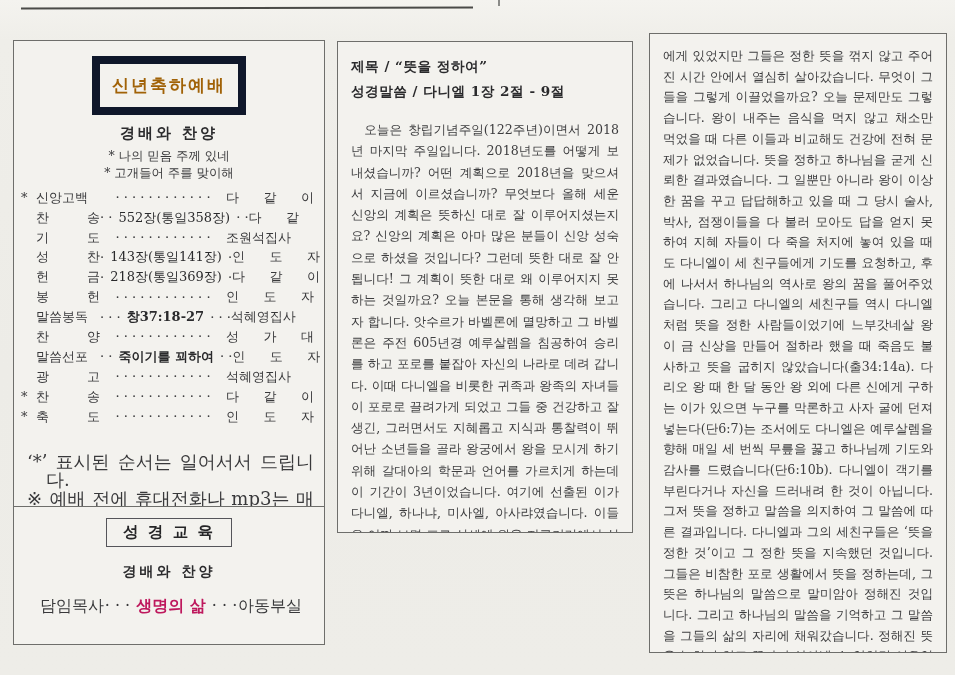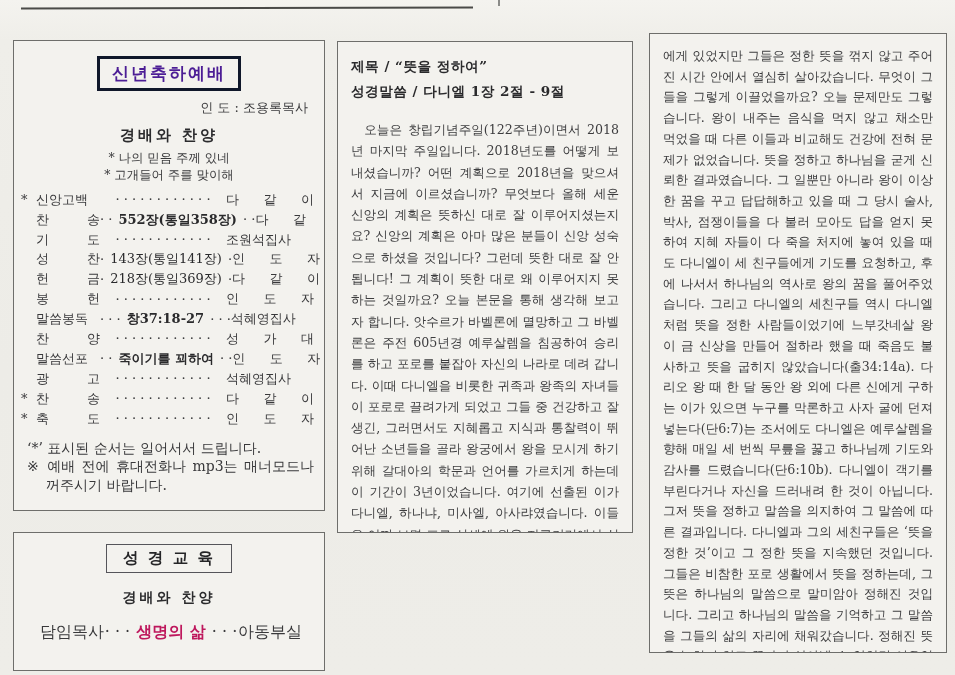--- a/index.html
+++ b/index.html
@@ -8,38 +8,38 @@
     background:#ecebe6;
     font-family:"DejaVu Serif","DejaVu Sans","Liberation Serif",serif;
     color:#39393b;
   }
   .paper{position:absolute;inset:0;background:linear-gradient(180deg,#f4f3ef 0%,#efeee9 6%,#edece7 55%,#eeede8 100%)}
   .scanline{position:absolute;left:21px;top:7px;width:452px;height:2px;background:#4a4a48;transform:rotate(-0.1deg)}
   .scantick{position:absolute;left:498px;top:0;width:2px;height:6px;background:#8b8b88}
 
   .box{position:absolute;background:#f3f2ee;border:1px solid #6e6e6b;overflow:hidden;box-sizing:border-box}
   .box1{left:13px;top:40px;width:312px;height:471px}
-  .box2{left:13px;top:532px;width:312px;height:139px}
+  .box2{left:13px;top:506px;width:312px;height:139px}
   .boxmid{left:337px;top:41px;width:296px;height:492px;padding:12px 13px}
   .boxright{left:649px;top:33px;width:298px;height:620px;padding:12px 13px}
 
   
   .wtitle-wrap{text-align:center;margin-top:15px}
-  .wtitle{display:inline-block;border:3px solid #0f172a;padding:3px 12px;font-weight:bold;font-size:17px;letter-spacing:2px;color:#4c1d95}
+  .wtitle{display:inline-block;border:8px solid #0f172a;padding:10px 12px;font-weight:bold;font-size:17px;letter-spacing:2px;color:#a16207}
   .leader{text-align:right;padding-right:16px;margin-top:8px;font-size:13px}
   .stitle{text-align:center;margin-top:9px;font-weight:bold;font-size:15px;letter-spacing:3px;color:#2b2b2d}
   .openings{margin-top:4px;text-align:center;font-size:12.4px;line-height:17.4px}
   .rows{margin-top:6px}
   .orow{display:flex;align-items:center;height:19.9px;font-size:13px;padding:0 10px 0 7px}
   .star{width:15px;flex:0 0 15px}
   .oname{width:64px;flex:0 0 64px;text-align:justify;text-align-last:justify}
   .omid{flex:1;display:flex;justify-content:center;align-items:center;gap:6px;white-space:nowrap}
   .omid b{color:#2a2a2c}
   .operson{width:88px;flex:0 0 88px;text-align:justify;text-align-last:justify}
-  .notes{margin-top:10px;padding:0 10px 0 13px;font-size:14px;line-height:18.5px}
+  .notes{margin-top:26px;padding:0 10px 0 13px;font-size:18px;line-height:18.5px}
   .note{padding-left:19px;text-indent:-19px;word-break:break-all;text-align:justify}
 
   
   .etitle-wrap{text-align:center;margin-top:11px}
   .etitle{display:inline-block;border:1px solid #55555a;padding:3px 16px;font-weight:bold;font-size:15.5px;letter-spacing:2px;color:#252527}
   .esub{text-align:center;margin-top:16px;font-weight:bold;font-size:14px;letter-spacing:3px;color:#2b2b2d}
   .erow{display:flex;align-items:center;margin-top:15px;padding:0 22px 0 26px;font-size:16px}
   .emid{flex:1;display:flex;justify-content:center;gap:6px;white-space:nowrap}
   .emid b{color:#be185d}
 
@@ -53,42 +53,41 @@
 <body>
 
 <div class="paper">
   <div class="scanline"></div>
   <div class="scantick"></div>
 
   <section class="box box1">
     <div class="wtitle-wrap">
       <span class="wtitle">신년축하예배</span>
     </div>
-    <div class="leader">인 도 : 조용록목사</div>
     <div class="stitle">경배와 찬양</div>
     <div class="openings" id="openings">
         <div>* 나의 믿음 주께 있네</div>
         <div>* 고개들어 주를 맞이해</div>
       </div>
     <div class="rows" id="order-rows">
   <div class="orow">
     <span class="star">*</span>
     <span class="oname">신앙고백</span>
     <span class="omid">
       <span class="pre">· · · · · · · · · · · ·</span>
     </span>
     <span class="operson">다 같 이</span>
   </div>
 
   <div class="orow">
     <span class="star"></span>
     <span class="oname">찬 송</span>
     <span class="omid">
       <span class="pre">· ·</span>
-            <b class="cnt" style="font-weight: bold;">552장(통일358장)</b>
+            <b class="cnt" style="font-weight: normal;">552장(통일358장)</b>
             <span class="post">· ·</span>
     </span>
     <span class="operson">다 같 이</span>
   </div>
 
   <div class="orow">
     <span class="star"></span>
     <span class="oname">기 도</span>
     <span class="omid">
       <span class="pre">· · · · · · · · · · · ·</span>

